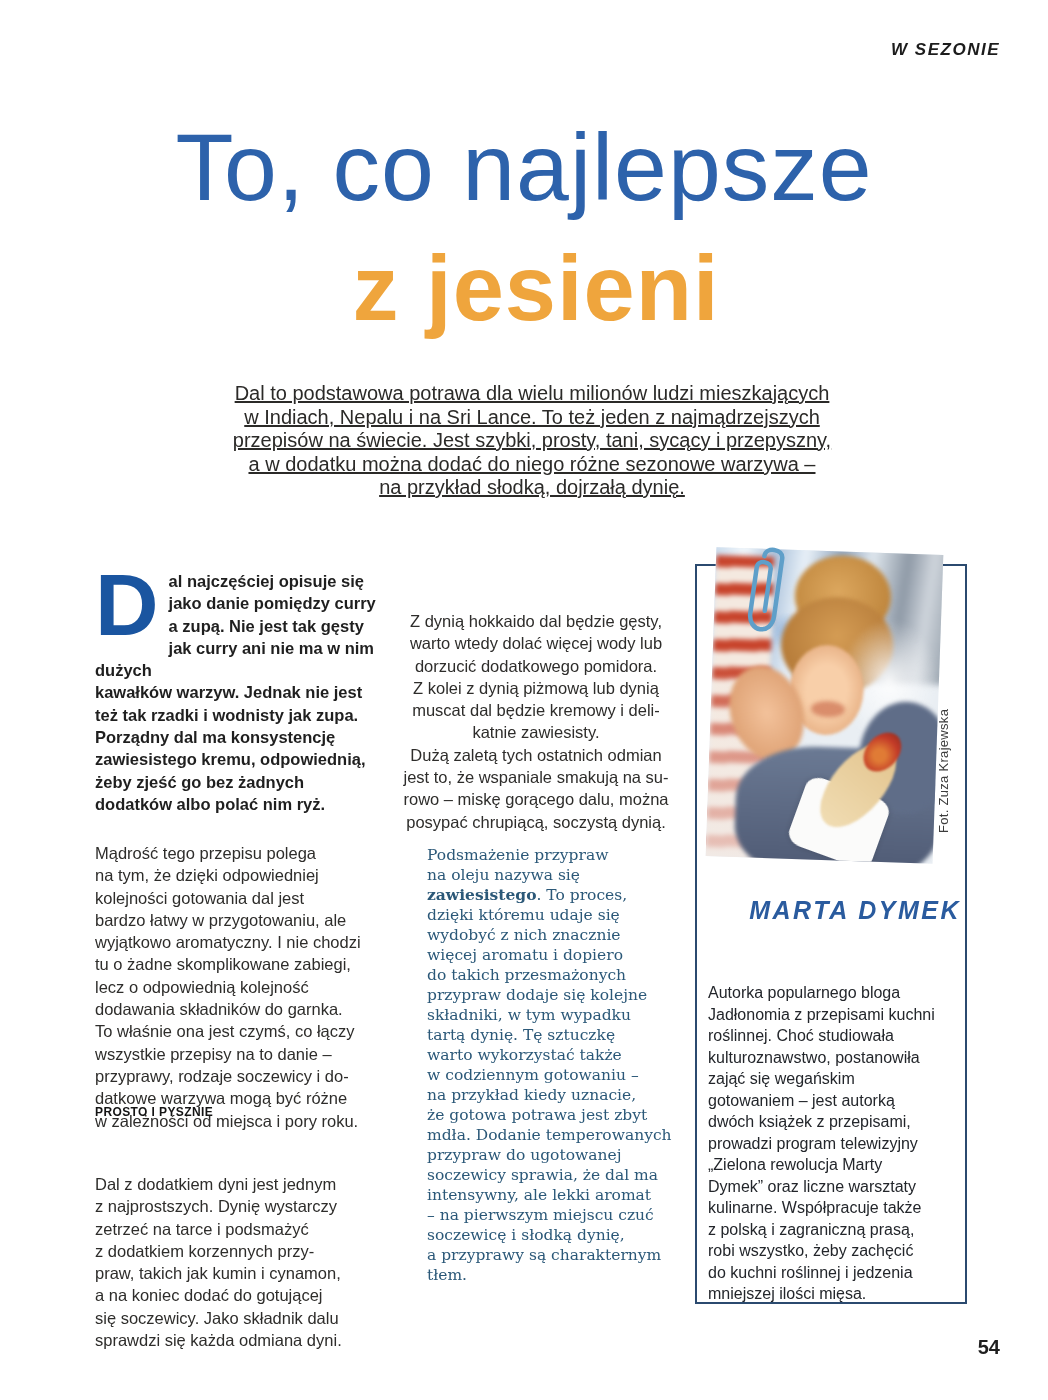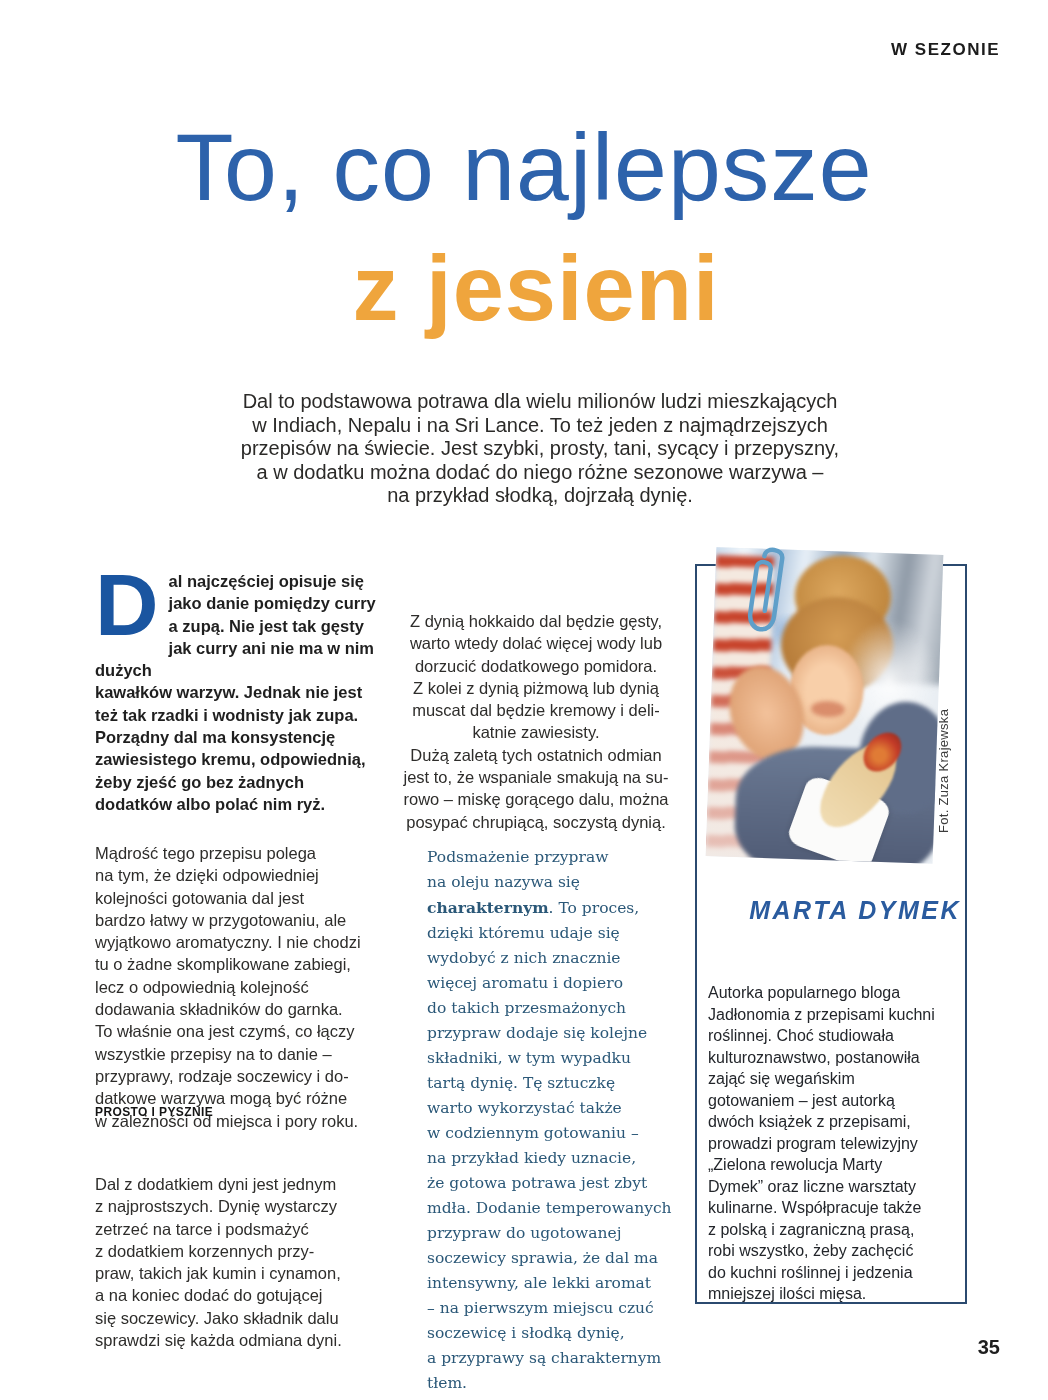--- a/index.html
+++ b/index.html
@@ -1,40 +1,40 @@
 <!DOCTYPE html>
 <html lang="pl"><head>
 <meta charset="utf-8">
 <style>
   html,body{margin:0;padding:0;background:#ffffff;}
   body{width:1048px;height:1400px;position:relative;font-family:"Liberation Sans",sans-serif;overflow:hidden;}
   .abs{position:absolute;}
   .pre{white-space:pre-line;margin-top:40px;}
 
-  .section-label{top:40px;right:48px;font-size:17px;font-weight:700;letter-spacing:1.5px;color:#1c1c1c;}
+  .section-label{top:40px;right:48px;font-size:17px;font-weight:700;letter-spacing:1.5px;color:#1c1c1c;font-style:italic;}
 
   .title1{top:118px;left:0;width:1048px;text-align:center;font-size:95px;font-weight:400;color:#2d62ab;letter-spacing:1px;line-height:1.05;}
   .title2{top:228px;left:0;width:1048px;text-align:center;font-size:92px;font-weight:700;color:#efa53d;letter-spacing:1px;line-height:1.05;}
 
   .lead{top:374px;left:150px;width:748px;text-align:center;font-size:20px;line-height:23.5px;color:#2b2a28;}
 
   .col1{left:95px;width:292px;}
   .col2{left:390px;width:292px;text-align:center;}
   .bodytext{font-size:16.5px;line-height:22.3px;color:#2e2d2b;}
   .boldtext{font-weight:700;color:#1f1f1f;}
 
   .p1{top:570px;}
   .p2{top:802px;}
   .subhead{top:1105px;font-size:12px;font-weight:700;color:#141414;letter-spacing:.4px;}
   .p3{top:1133px;}
   .p4{top:570px;}
 
   .dropcap{float:left;font-size:88px;line-height:62px;font-weight:700;color:#1a55a0;margin:4px 10px 4px 0;}
 
-  .tip{left:427px;top:845px;width:262px;font-family:"DejaVu Serif",serif;font-size:15.5px;line-height:25px;color:#2b5878;}
+  .tip{left:427px;top:845px;width:262px;font-family:"DejaVu Serif",serif;font-size:15.5px;line-height:20px;color:#2b5878;}
   .tip b{font-weight:700;}
 
   .sidebar-box{left:695px;top:564px;width:268px;height:736px;border:2px solid #2b4a6f;background:#ffffff;}
 
   .photo{left:711px;top:551px;width:227px;height:309px;transform:rotate(2deg);overflow:hidden;background:#e9eef3;z-index:3;}
   .photo .abs{position:absolute;}
   .ph-sky{left:-6px;top:-6px;width:240px;height:136px;background:linear-gradient(97deg,#c3d6ea 0%,#f2f7fb 14%,#a9c0da 26%,#e9f1f8 38%,#8fa4bd 52%,#dfe7ee 64%,#8e99a6 78%,#cfd5dc 88%,#939ea9 100%);filter:blur(3px);}
   .ph-bokeh1{left:52px;top:62px;width:44px;height:40px;border-radius:50%;background:radial-gradient(closest-side,rgba(110,155,210,.6),rgba(110,155,210,0));filter:blur(1px);}
   .ph-bokeh2{left:92px;top:56px;width:26px;height:24px;border-radius:50%;background:radial-gradient(closest-side,rgba(90,130,190,.55),rgba(90,130,190,0));}
   .ph-stripes{left:0;top:8px;width:58px;height:301px;background:repeating-linear-gradient(178deg,#c8442c 0 12px,#f4e9e0 12px 28px);filter:blur(2.5px);}
@@ -60,21 +60,21 @@
   .page-number{top:1336px;right:48px;font-size:20px;font-weight:700;color:#1f1f1f;}
 </style>
 </head>
 <body>
 
 <div class="abs section-label">W SEZONIE</div>
 
 <h1 class="abs title1" style="margin:0;">To, co najlepsze</h1>
 <h1 class="abs title2" style="margin:12px;">z jesieni</h1>
 
-<p class="abs lead pre" style="margin:16px;">Dal to podstawowa potrawa dla wielu milionów ludzi mieszkających
+<p class="abs lead pre" style="margin:8px;text-decoration:underline;">Dal to podstawowa potrawa dla wielu milionów ludzi mieszkających
 w Indiach, Nepalu i na Sri Lance. To też jeden z najmądrzejszych
 przepisów na świecie. Jest szybki, prosty, tani, sycący i przepyszny,
 a w dodatku można dodać do niego różne sezonowe warzywa –
 na przykład słodką, dojrzałą dynię.</p>
 
 <div class="abs col1 p1 bodytext boldtext">
   <span class="dropcap">D</span><span class="pre">al najczęściej opisuje się
 jako danie pomiędzy curry
 a zupą. Nie jest tak gęsty
 jak curry ani nie ma w nim dużych
@@ -114,21 +114,21 @@
 Z kolei z dynią piżmową lub dynią
 muscat dal będzie kremowy i deli-
 katnie zawiesisty.
 Dużą zaletą tych ostatnich odmian
 jest to, że wspaniale smakują na su-
 rowo – miskę gorącego dalu, można
 posypać chrupiącą, soczystą dynią.</div>
 <div class="abs tip">
   <span class="pre">Podsmażenie przypraw
 na oleju nazywa się
-</span><b class="pre">charakternym</b><span class="pre">. To proces,
+</span><b class="pre">zawiesistego</b><span class="pre">. To proces,
 dzięki któremu udaje się
 wydobyć z nich znacznie
 więcej aromatu i dopiero
 do takich przesmażonych
 przypraw dodaje się kolejne
 składniki, w tym wypadku
 tartą dynię. Tę sztuczkę
 warto wykorzystać także
 w codziennym gotowaniu –
 na przykład kiedy uznacie,
@@ -180,13 +180,13 @@
 dwóch książek z przepisami,
 prowadzi program telewizyjny
 „Zielona rewolucja Marty
 Dymek” oraz liczne warsztaty
 kulinarne. Współpracuje także
 z polską i zagraniczną prasą,
 robi wszystko, żeby zachęcić
 do kuchni roślinnej i jedzenia
 mniejszej ilości mięsa.</div>
 
-<div class="abs page-number">35</div>
+<div class="abs page-number">54</div>
 
 </body></html>

